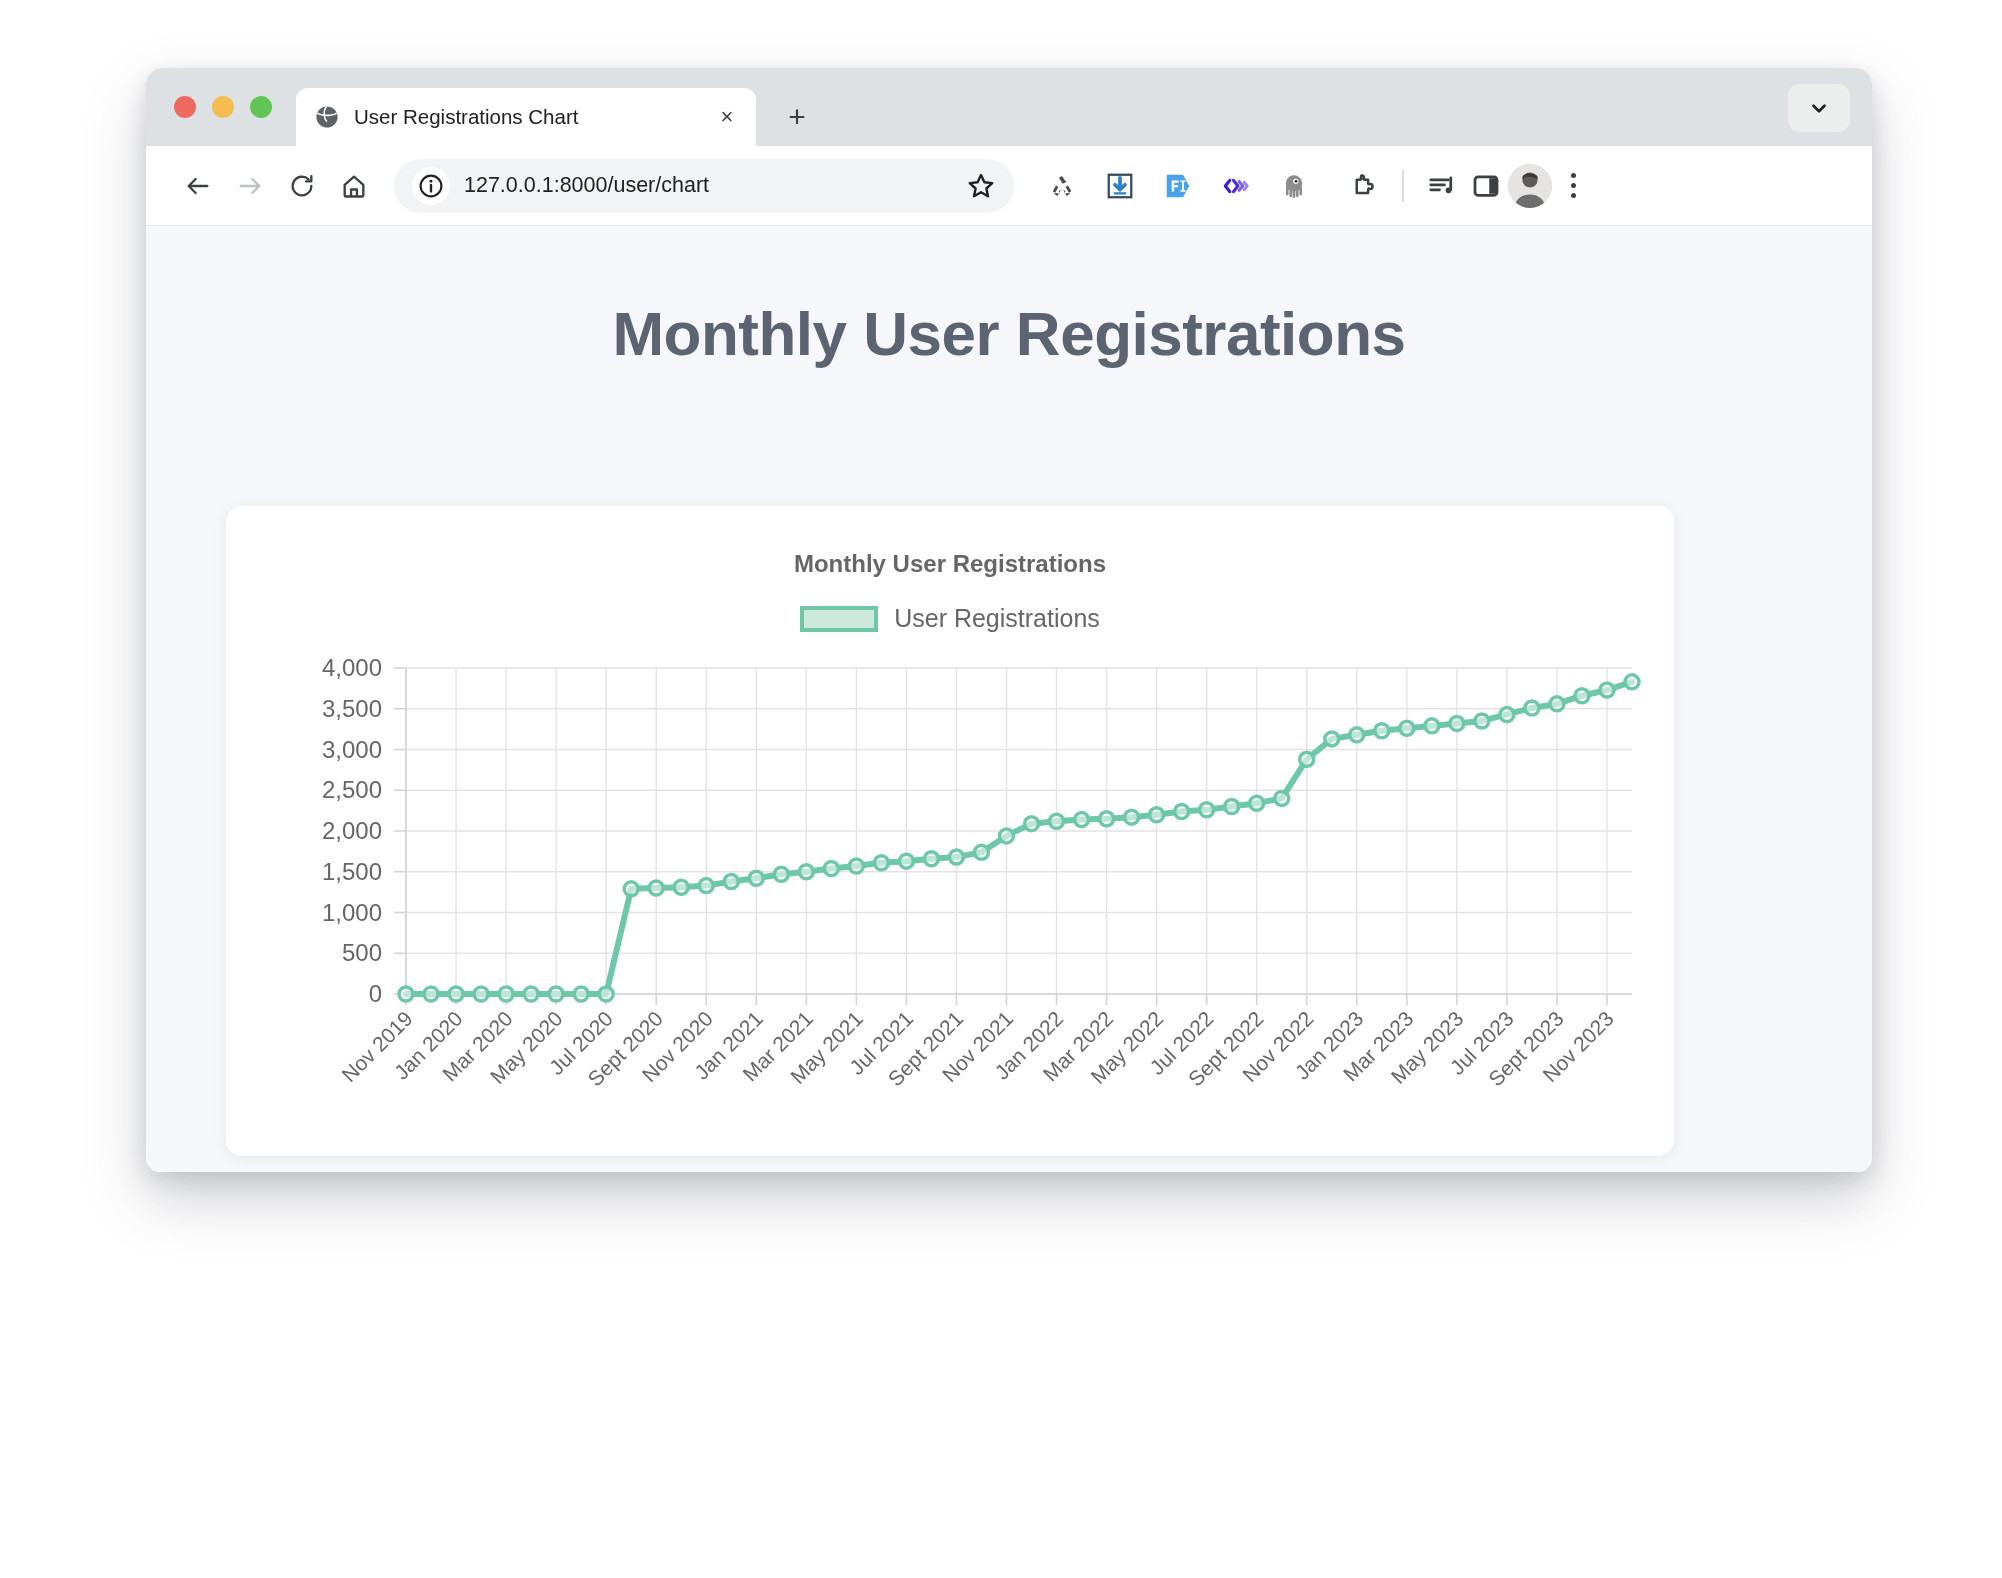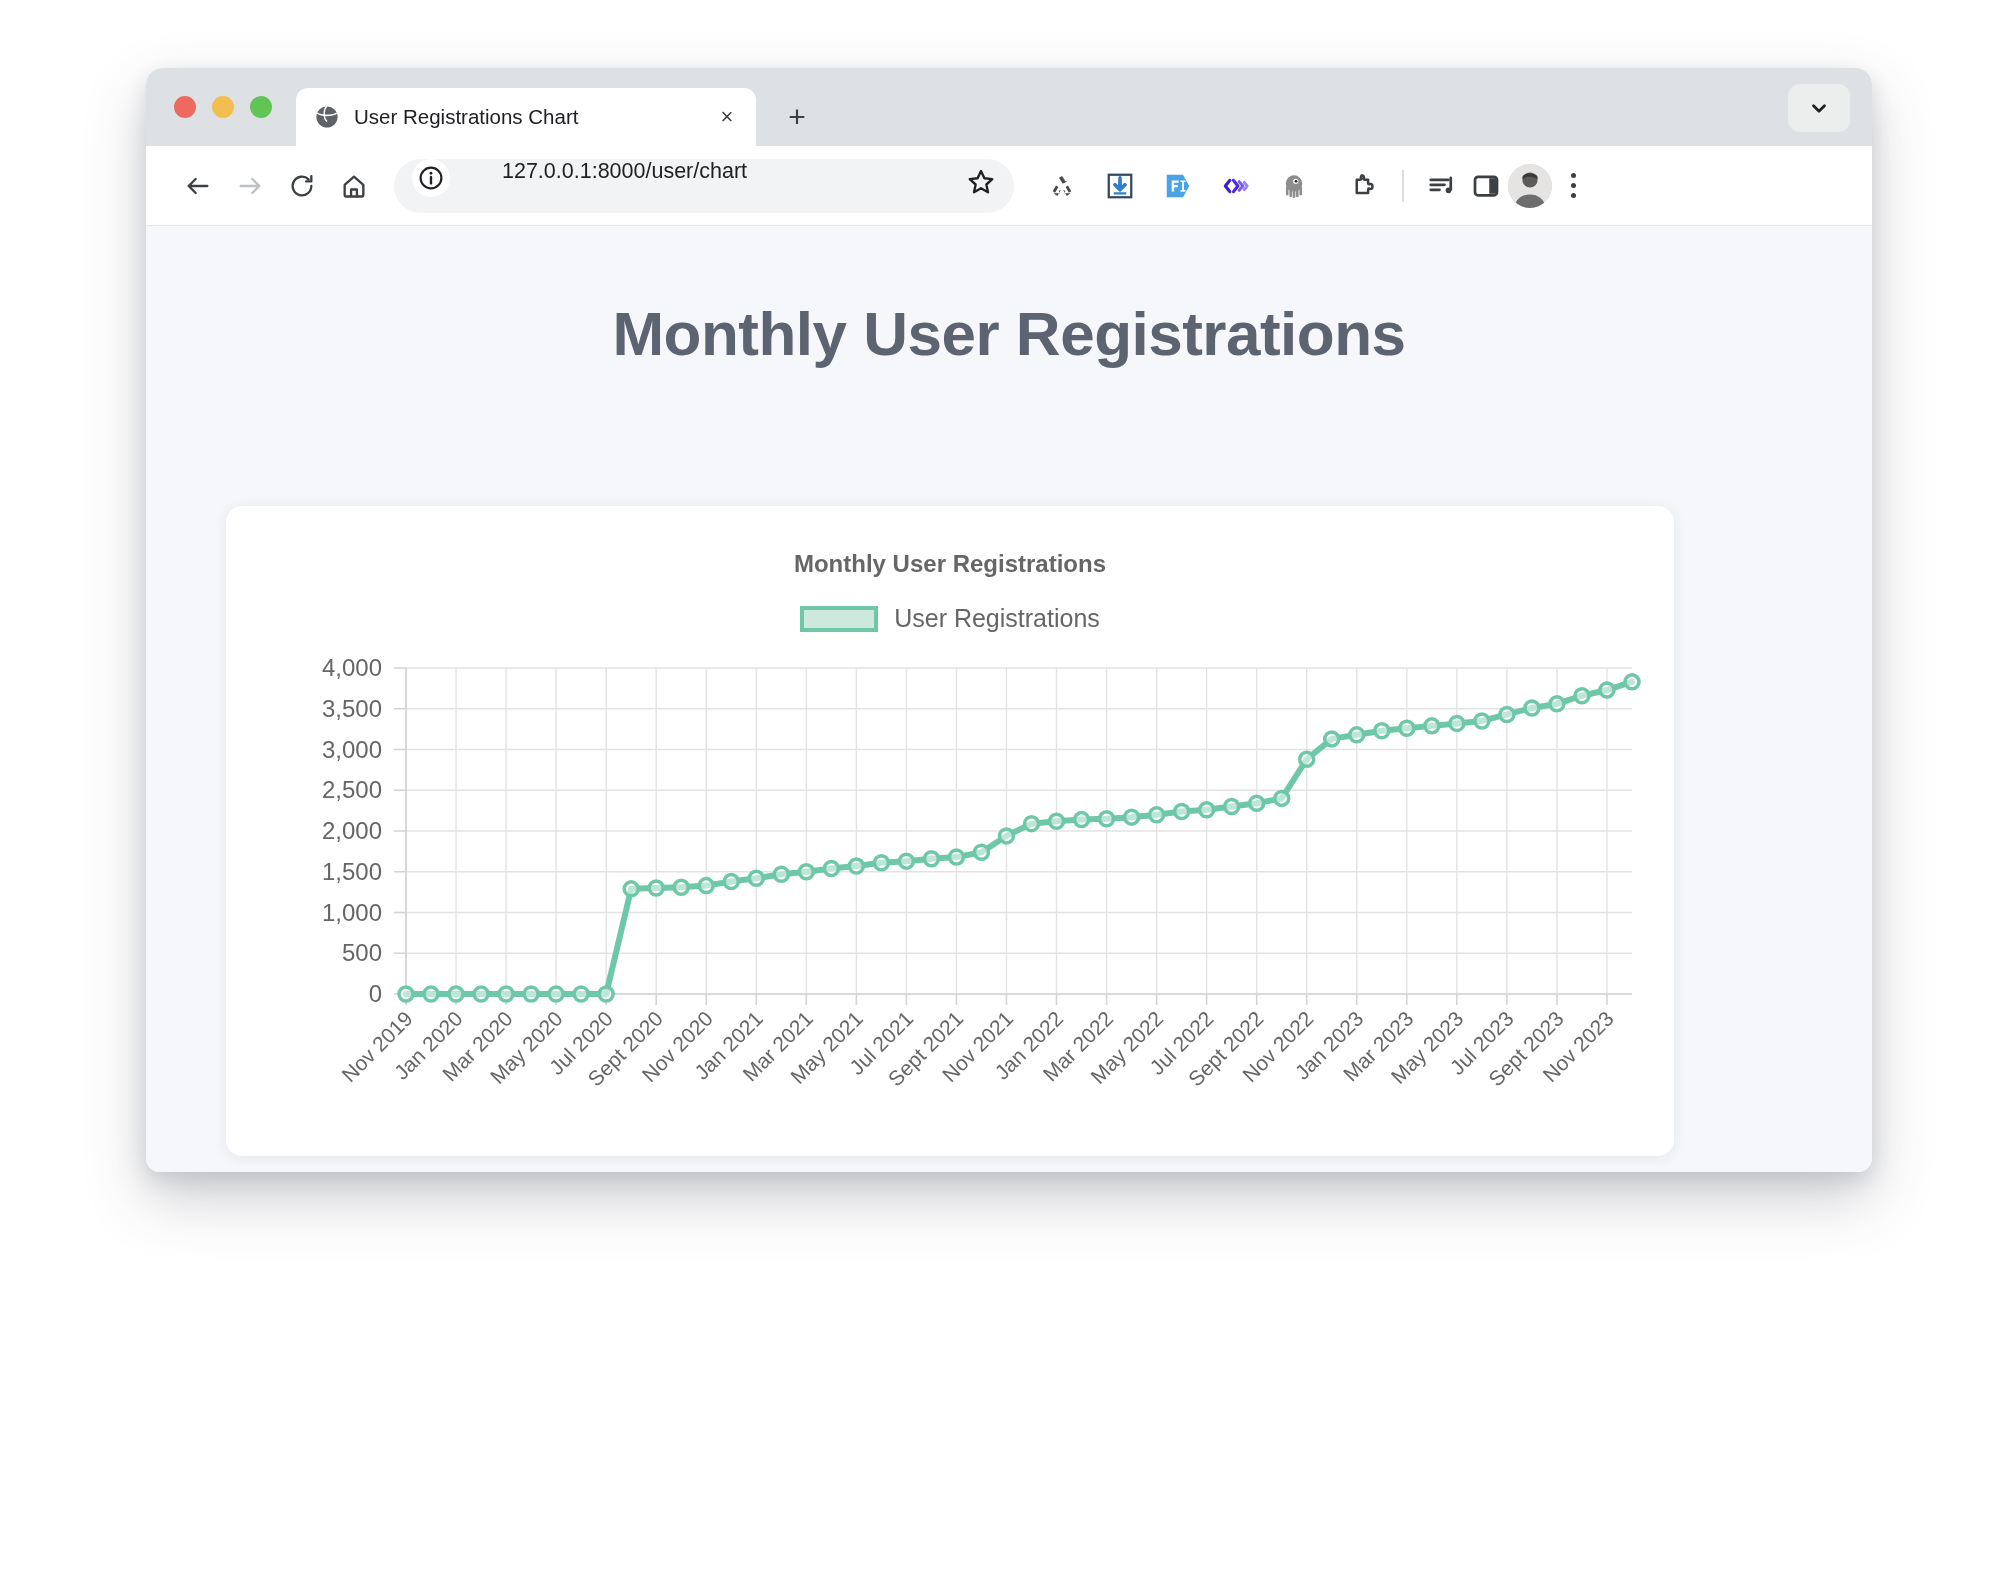--- a/index.html
+++ b/index.html
@@ -115,23 +115,22 @@
   .nav-btn.disabled { color: #bdc1c6; }
 
   #omnibox {
     flex: 0 0 auto;
     width: 620px;
     height: 54px;
     margin-left: 14px;
     background: #f1f3f4;
     border-radius: 27px;
     display: flex;
-    align-items: flex-start;
+    align-items: center;
     padding: 0 8px 0 18px;
-    gap: 38px;
   }
   #site-info-button {
     width: 38px; height: 38px;
     flex: 0 0 38px;
     display: flex; align-items: center; justify-content: center;
     border-radius: 50%;
     background: #ffffff;
     margin-right: 14px;
   }
   #omnibox-url {

